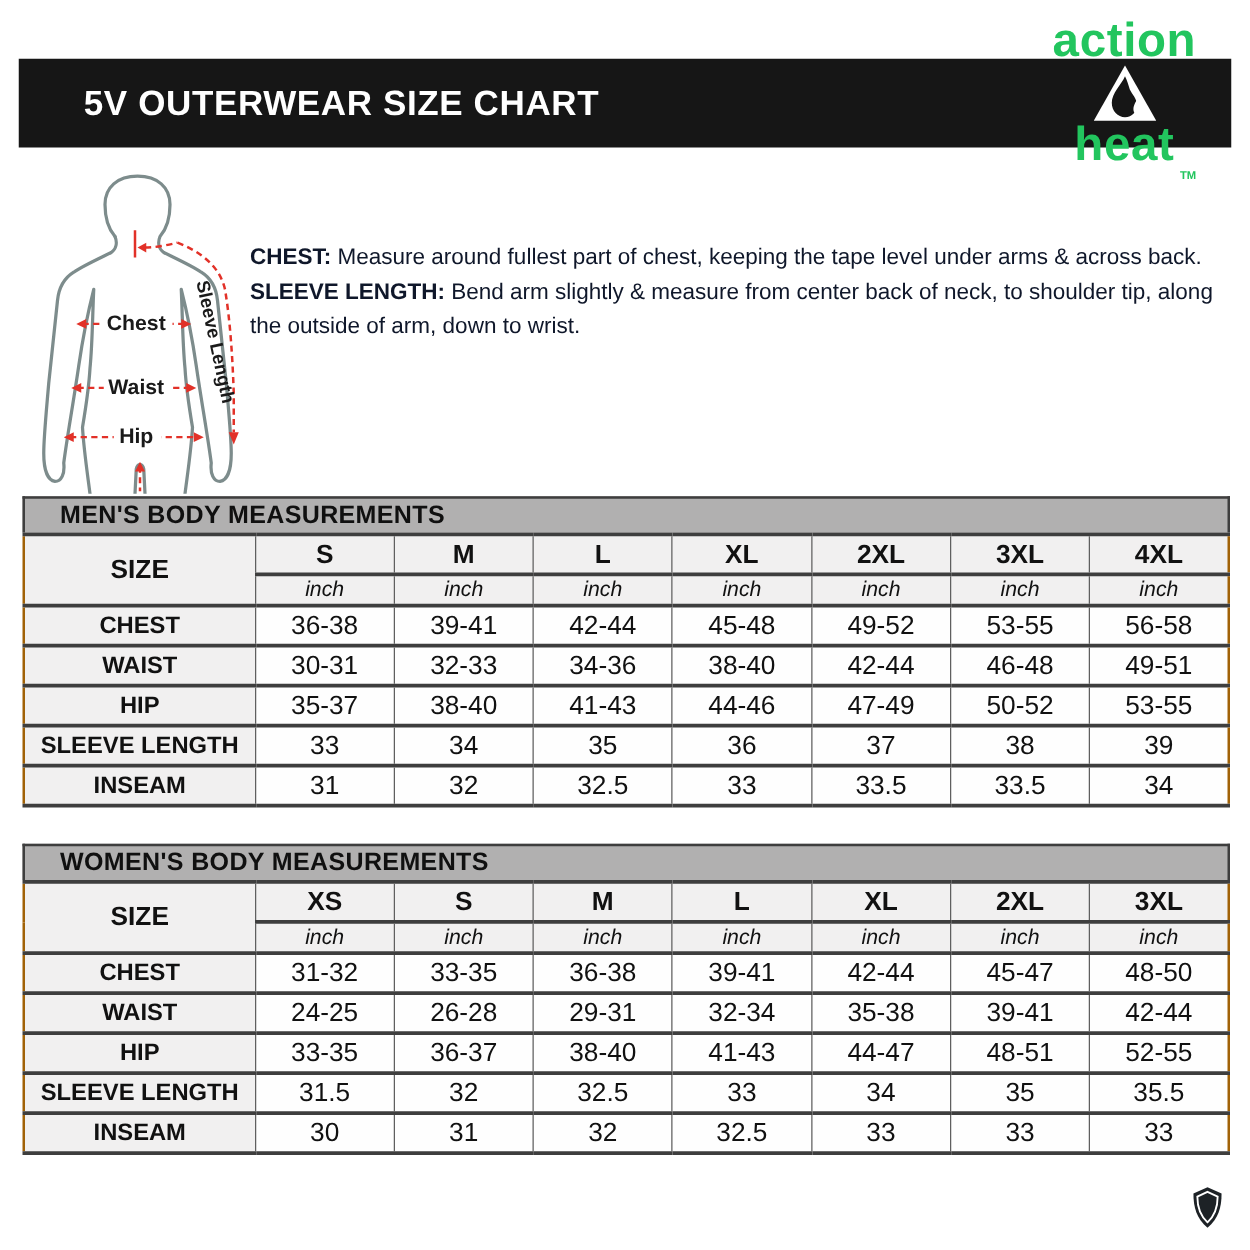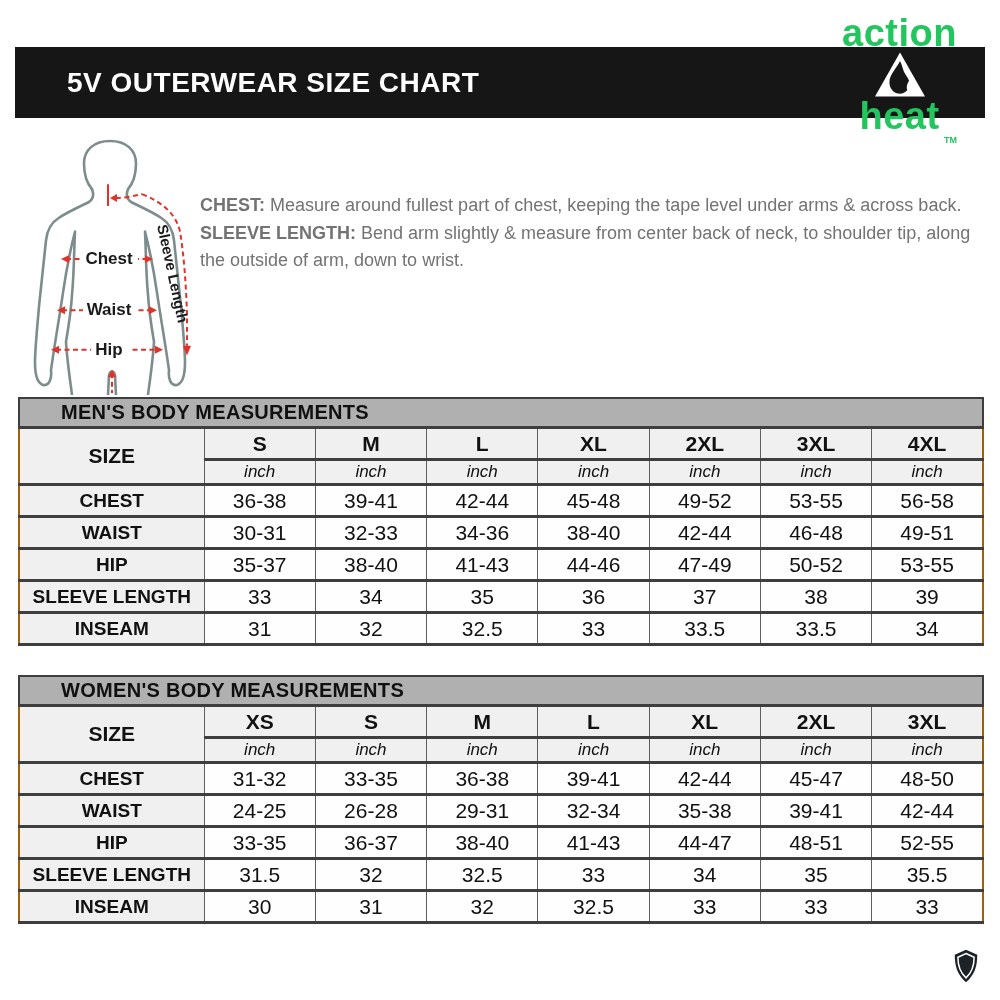--- a/index.html
+++ b/index.html
@@ -14,27 +14,27 @@
   .brand{display:flex;align-items:center;color:#22c55e;font-weight:bold;font-size:38px;letter-spacing:.5px;flex-direction:column;}
   .brand .word{line-height:1;}
   .brand svg{margin:0 3px;display:block;}
   .brand .tm{font-size:9px;align-self:flex-end;margin:0 0 7px 2px;letter-spacing:0;}
 
   
   .figure{position:absolute;left:24px;top:137px;width:172px;height:258px;}
   .howto{position:absolute;left:200px;top:192px;width:795px;}
   .howto h2{margin:0 0 10px 0;font-size:22px;letter-spacing:.3px;
             text-decoration:underline;text-decoration-thickness:2px;text-underline-offset:3px;}
-  .measure-line{font-size:18px;line-height:27.5px;color:#737373;}
+  .measure-line{font-size:18px;line-height:27.5px;color:#0f172a;}
   .measure-line b{font-weight:bold;margin-right:5px;}
 
   
   .table-section{position:absolute;left:18px;width:966px;}
   .band{background:#b1b0b0;border:2px solid #3e3e3e;border-bottom:none;height:29px;
-        display:flex;align-items:center;padding-left:41px;box-sizing:border-box;
+        display:flex;align-items:center;padding-left:28px;box-sizing:border-box;
         font-weight:bold;font-size:20px;color:#101010;letter-spacing:.3px;}
   table.size-table{width:100%;border-collapse:collapse;table-layout:fixed;border:2px solid #a16207;}
   table.size-table col.c-size{width:19.2%;}
   table.size-table th,table.size-table td{
         border-left:1px solid #5f5f5f;border-right:1px solid #5f5f5f;
         border-top:3px solid #3e3e3e;border-bottom:3px solid #3e3e3e;
         text-align:center;vertical-align:middle;padding:0;}
   th.size-th{background:#f1f0f0;font-size:21px;font-weight:bold;}
   th.sz{background:#f1f0f0;font-size:21px;font-weight:bold;height:29px;border-bottom-width:1px;}
   tr.inch-row td{background:#f1f0f0;font-style:italic;font-size:17px;height:22px;border-top-width:1px;}

